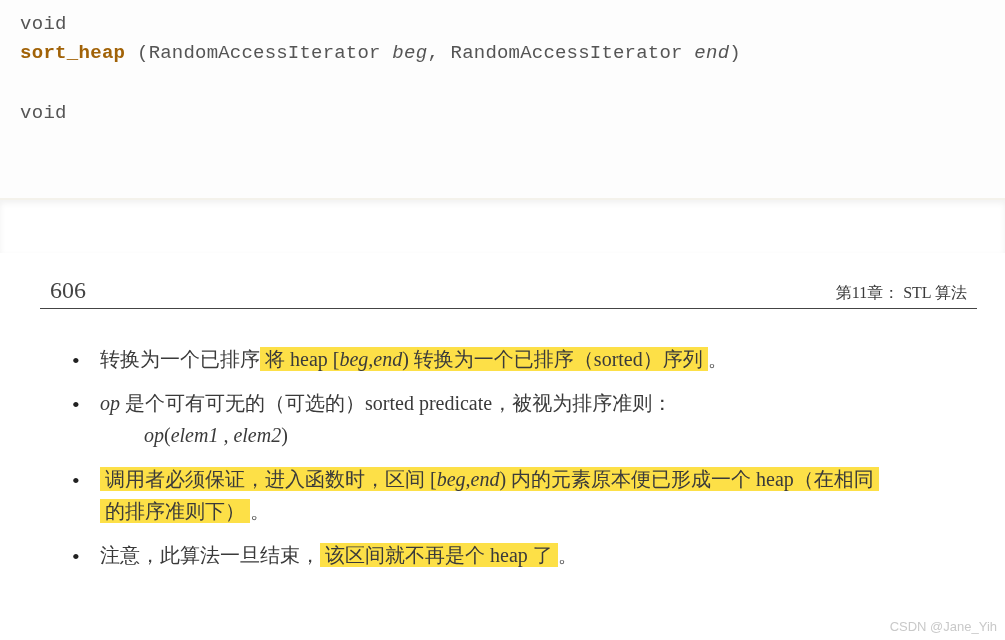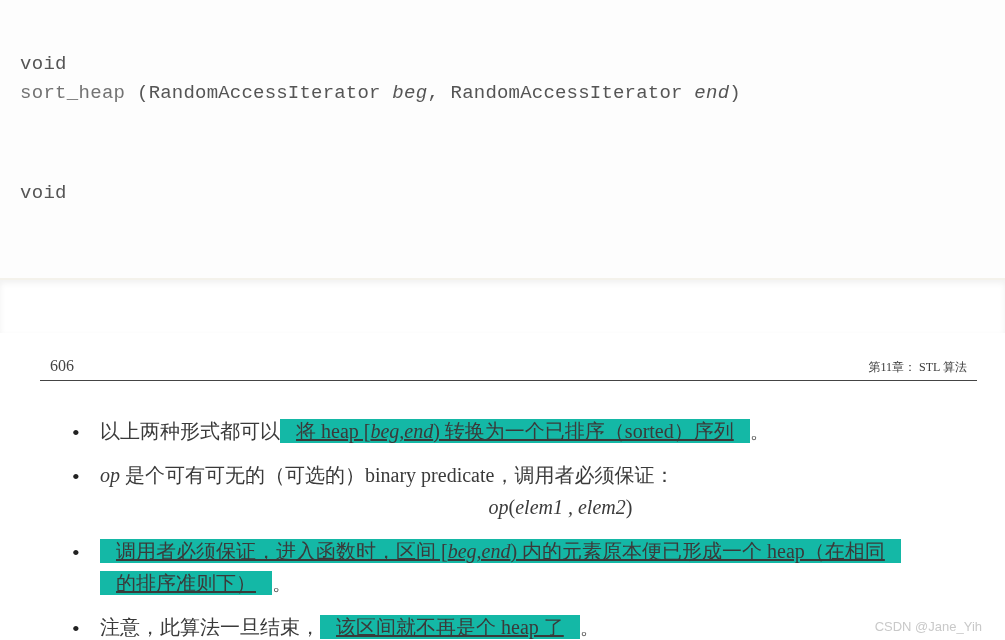--- a/index.html
+++ b/index.html
@@ -20,25 +20,24 @@
     }
     .code-line {
       font-family: "Courier New", Courier, monospace;
       font-size: 19px;
       color: #555;
       line-height: 1.55;
       letter-spacing: 0.3px;
     }
     .code-line .return-type {
       display: inline-block;
-      margin-top: 40px;
     }
     .code-line .fn-name {
-      font-weight: normal;
-      color: #737373;
+      font-weight: bold;
+      color: #a16207;
     }
     .code-line .type-name {
       letter-spacing: 0.2px;
       margin-top: 44px;
     }
     .code-line .param-name {
       font-style: italic;
       text-align: right;
     }
     .code-indent {
@@ -56,26 +55,26 @@
     }
     .page-header {
       display: flex;
       justify-content: space-between;
       align-items: baseline;
       padding: 0 10px 4px 10px;
       border-bottom: 1.5px solid #444;
       margin-bottom: 34px;
     }
     .page-num {
-      font-size: 16px;
+      font-size: 24px;
       color: #444;
       font-family: Georgia, serif;
     }
     .page-title {
-      font-size: 12px;
+      font-size: 16px;
       color: #3a3a3a;
       font-family: "SimSun", "Songti SC", serif;
     }
     ul.bullets {
       list-style: none;
       padding-left: 30px;
     }
     ul.bullets > li {
       position: relative;
       padding-left: 30px;
@@ -87,39 +86,37 @@
     }
     ul.bullets > li::before {
       content: "•";
       position: absolute;
       left: 2px;
       top: 0;
       font-size: 22px;
       color: #222;
     }
     .hl {
-      background: #14b8a6;
-      padding: 1px 16px;
-      text-decoration: underline;
+      background: #fde047;
+      padding: 1px 5px;
     }
     .ital {
       font-style: italic;
       font-family: Georgia, serif;
     }
     .roman {
       font-family: Georgia, serif;
     }
     .sub-indent {
       padding-left: 44px;
       display: block;
-      text-align: center;
     }
     .watermark {
       position: absolute;
-      right: 23px;
+      right: 8px;
       bottom: 6px;
       font-size: 13px;
       color: #c9c9c9;
       font-family: Arial, sans-serif;
     }
   </style>
 </head>
 <body>
 
 <div class="top-section">
@@ -142,24 +139,24 @@
 <div class="divider-gap"></div>
 
 <div class="bottom-section">
   <div class="page-header">
     <span class="page-num">606</span>
     <span class="page-title">第11章：  STL 算法</span>
   </div>
 
   <ul class="bullets">
     <li>
-      <span>以上两种形式都可以</span><span class="hl"><span>将 heap [</span><span class="ital">beg,end</span><span>) 转换为一个已排序（sorted）序列</span></span><span>。</span>
+      <span>转换为一个已排序</span><span class="hl"><span>将 heap [</span><span class="ital">beg,end</span><span>) 转换为一个已排序（sorted）序列</span></span><span>。</span>
     </li>
     <li>
-      <span class="ital roman">op</span><span> 是个可有可无的（可选的）binary predicate，调用者必须保证：</span>
+      <span class="ital roman">op</span><span> 是个可有可无的（可选的）sorted predicate，被视为排序准则：</span>
       <span class="sub-indent"><span class="ital roman">op</span><span class="roman">(</span><span class="ital roman">elem1 , elem2</span><span class="roman">)</span></span>
     </li>
     <li>
       <span class="hl"><span>调用者必须保证，进入函数时，区间 [</span><span class="ital">beg,end</span><span>) 内的元素原本便已形成一个 heap（在相同</span></span><br><span class="hl">的排序准则下）</span><span>。</span>
     </li>
     <li>
       <span>注意，此算法一旦结束，</span><span class="hl">该区间就不再是个 heap 了</span><span>。</span>
     </li>
 
   </ul>

